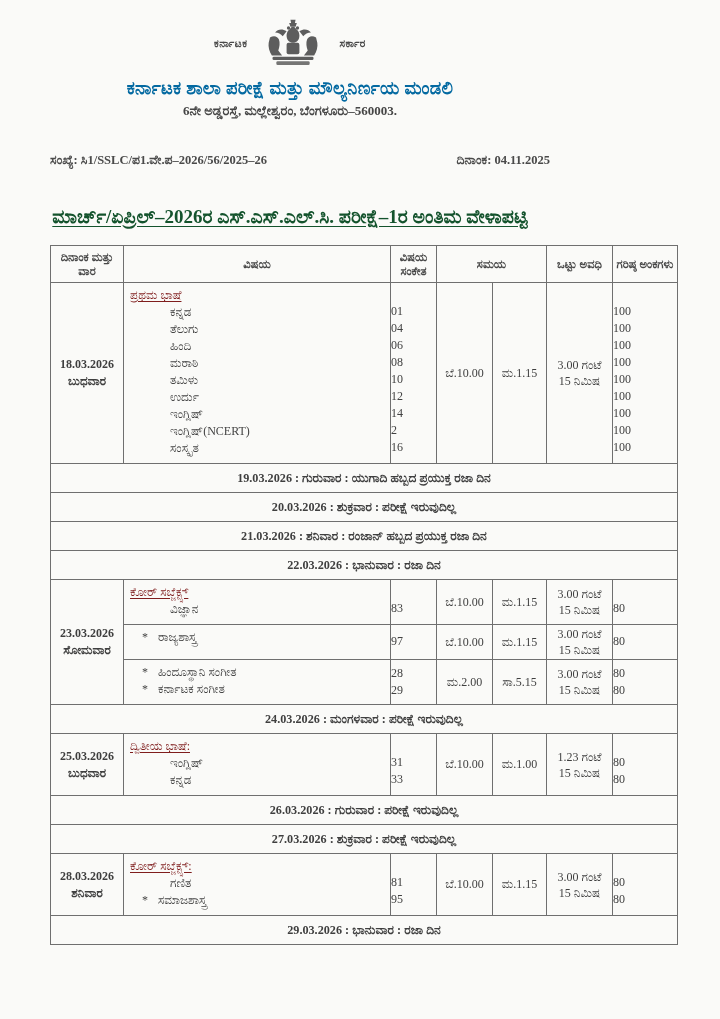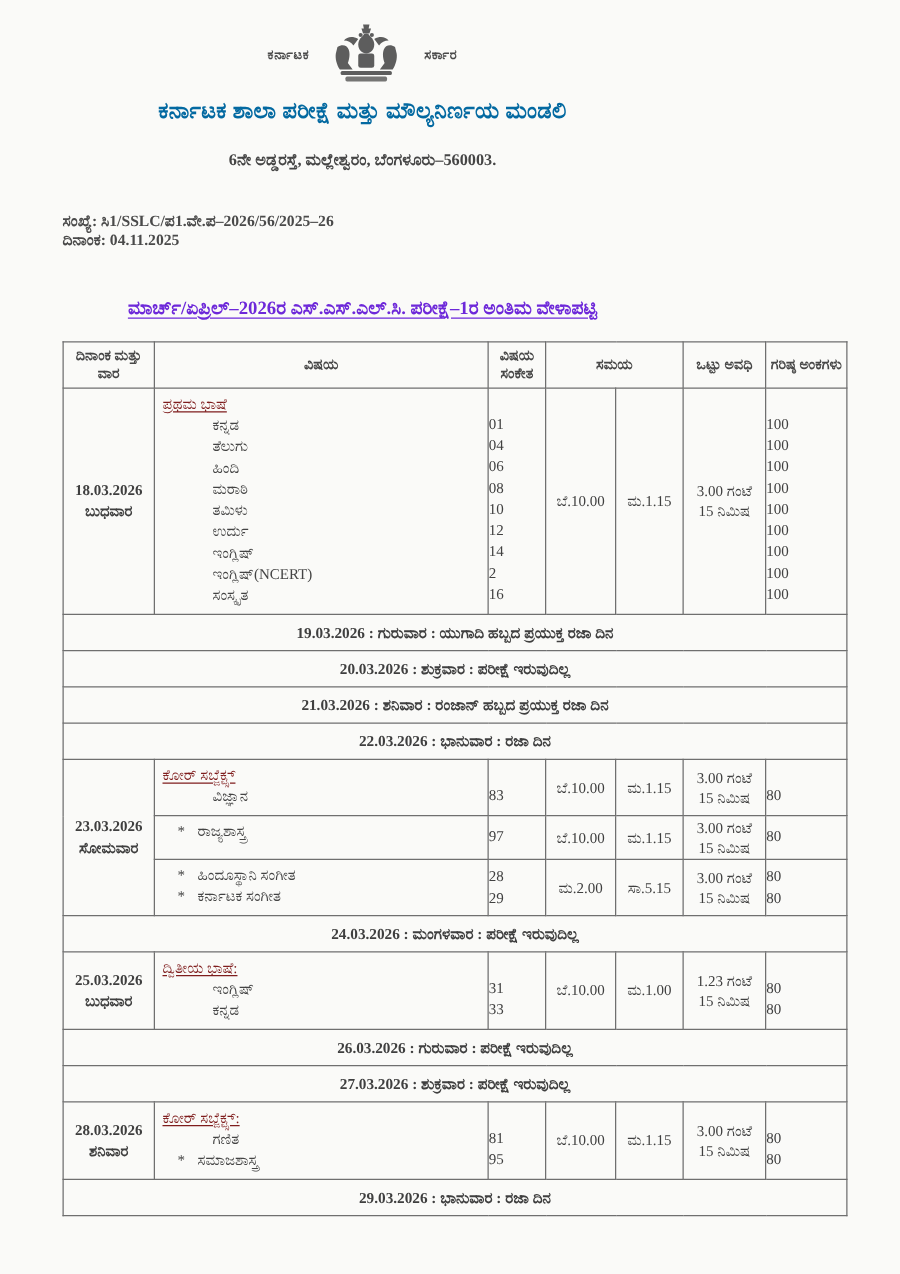--- a/index.html
+++ b/index.html
@@ -17,29 +17,29 @@
     display:flex;justify-content:center;align-items:center;
     gap:14px;padding-top:18px;height:52px;
   }
   .crest-label{font-size:10.5px;font-weight:bold;color:#4a4a4a;letter-spacing:.5px;}
   .crest-svg{width:64px;height:52px;display:block;}
   .org-name{
     text-align:center;font-size:18px;font-weight:bold;color:#0369a1;
     margin-top:8px;letter-spacing:.3px;
   }
   .org-address{
-    text-align:center;font-size:13px;font-weight:bold;color:#454545;margin-top:21px;
+    text-align:center;font-size:13px;font-weight:bold;color:#454545;margin-top:4px;
   }
   .ref-row{
     display:flex;justify-content:space-between;
-    margin:34px 30px 0 50px;font-size:12.5px;color:#4a4a4a;font-weight:600;flex-direction:column;
+    margin:34px 30px 0 50px;font-size:12.5px;color:#4a4a4a;font-weight:600;
   }
   .doc-title{
     text-align:center;margin-top:38px;
-    font-size:15px;font-weight:bold;color:#6d28d9;
+    font-size:19px;font-weight:bold;color:#14532d;
     text-decoration:underline;text-underline-offset:3px;
   }
 
   
   table.tt{
     border-collapse:collapse;table-layout:fixed;
     width:627px;margin:17px 0 0 50px;
   }
   .tt th,.tt td{border:1.2px solid #6f6f6f;}
   .tt th{

